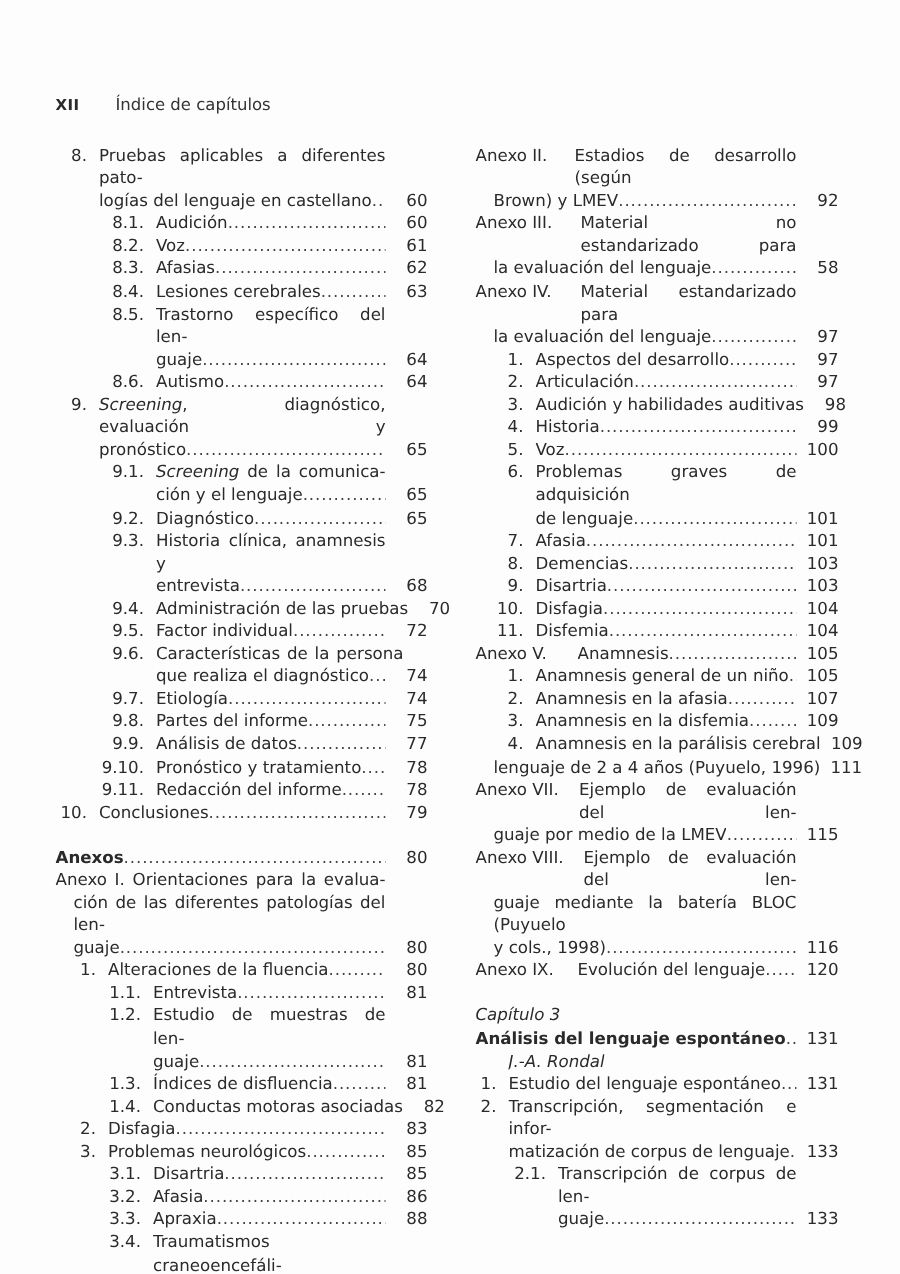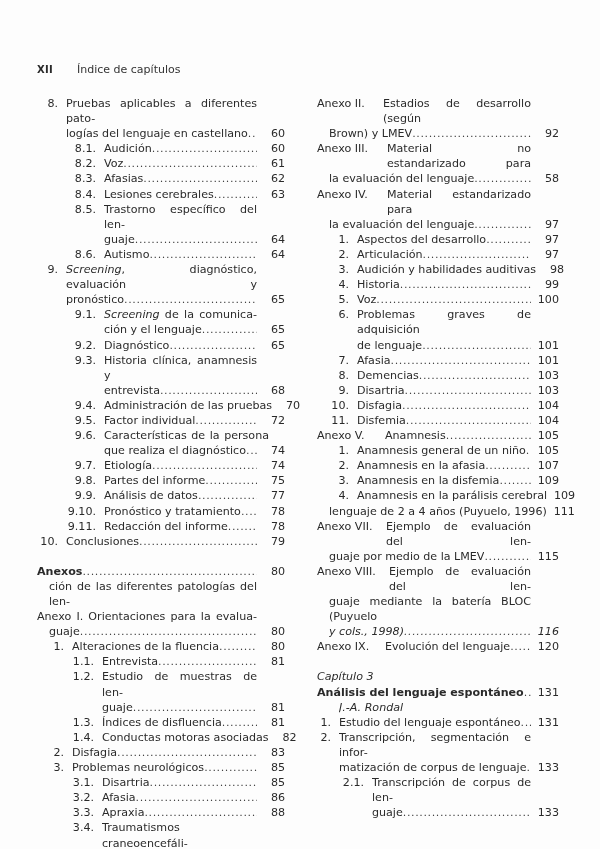--- a/index.html
+++ b/index.html
@@ -212,25 +212,25 @@
     </div>
     <div class="gap"></div>
     <div class="row">
       <div class="line" style="padding-left: 0px;">
         <span class="txt b" style="flex: 0 0 auto;">Anexos</span>
         <span class="lead"></span>
         <span class="pg">80</span>
       </div>
     </div>
     <div class="row">
-      <div class="line" style="padding-left: 12px;">
-        <span class="txt wrap" style="margin-right: 28px;">ción de las diferentes patologías del len-</span>
-      </div>
       <div class="line" style="padding-left: 0px;">
         <span class="txt wrap" style="margin-right: 28px;">Anexo I.  Orientaciones para la evalua-</span>
+      </div>
+      <div class="line" style="padding-left: 12px;">
+        <span class="txt wrap" style="margin-right: 28px;">ción de las diferentes patologías del len-</span>
       </div>
       <div class="line" style="padding-left: 12px;">
         <span class="txt" style="flex: 0 0 auto;">guaje</span>
         <span class="lead"></span>
         <span class="pg">80</span>
       </div>
     </div>
     <div class="row">
       <div class="line" style="padding-left: 35px;">
         <span class="num" style="position: absolute; right: 221px; left: auto;">1.</span>
@@ -505,21 +505,21 @@
       </div>
     </div>
     <div class="row">
       <div class="line" style="padding-left: 72px;">
         <span class="num" style="position: absolute; left: 0px;">Anexo VIII.</span>
         <span class="txt wrap" style="margin-right: 28px;">Ejemplo de evaluación del len-</span>
       </div>
       <div class="line" style="padding-left: 12px;">
         <span class="txt wrap" style="margin-right: 28px;">guaje mediante la batería BLOC (Puyuelo</span>
       </div>
-      <div class="line" style="padding-left: 12px; font-style: italic;">
+      <div class="line" style="padding-left: 12px;">
         <span class="txt" style="flex: 0 0 auto;">y cols., 1998)</span>
         <span class="lead"></span>
         <span class="pg">116</span>
       </div>
     </div>
     <div class="row">
       <div class="line" style="padding-left: 68px;">
         <span class="num" style="position: absolute; left: 0px;">Anexo IX.</span>
         <span class="txt" style="flex: 0 0 auto;">Evolución del lenguaje</span>
         <span class="lead"></span>

